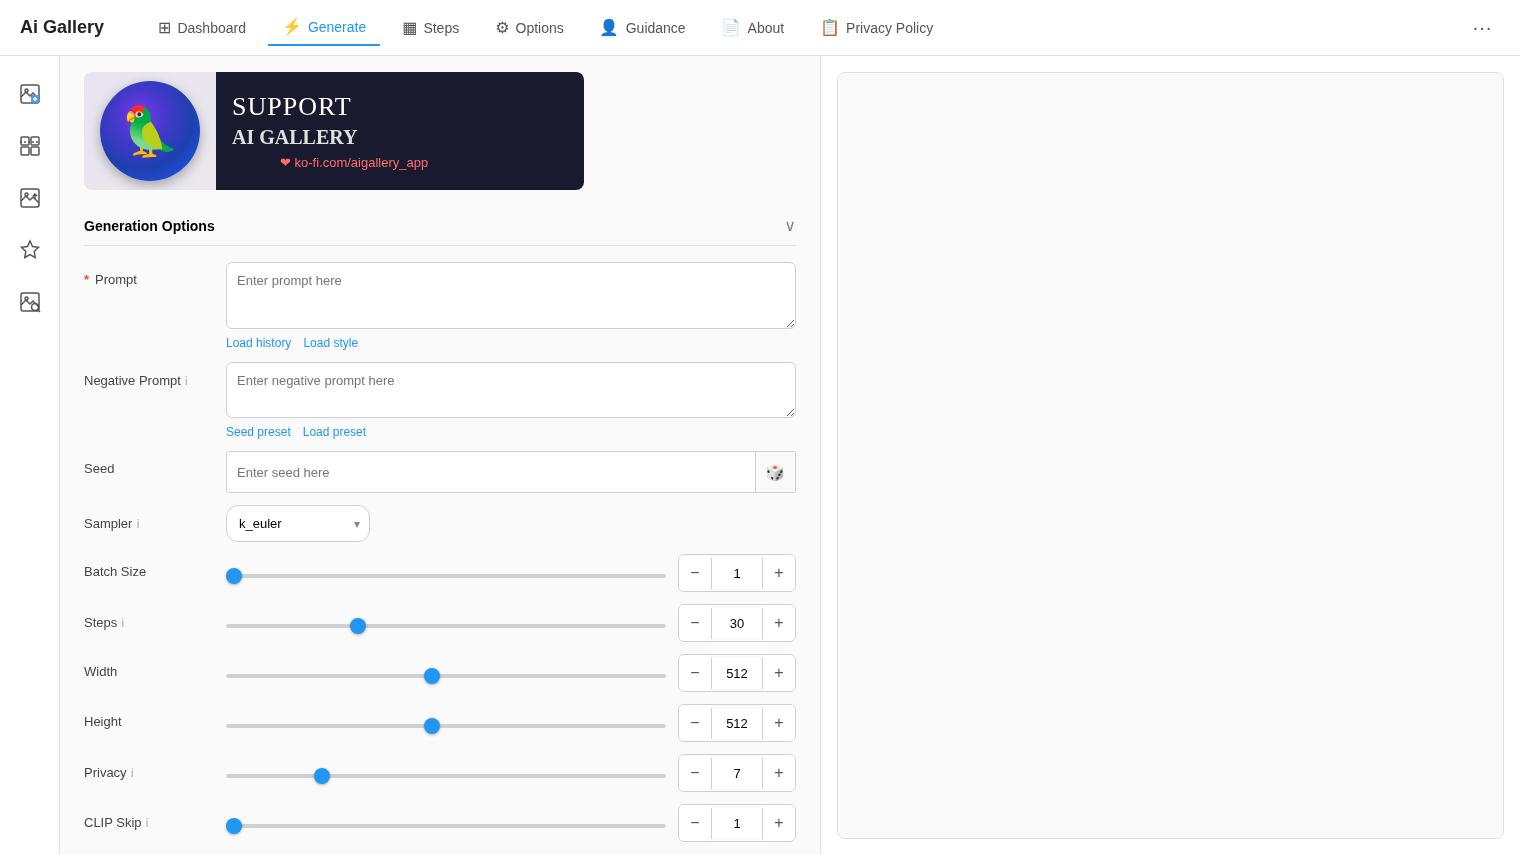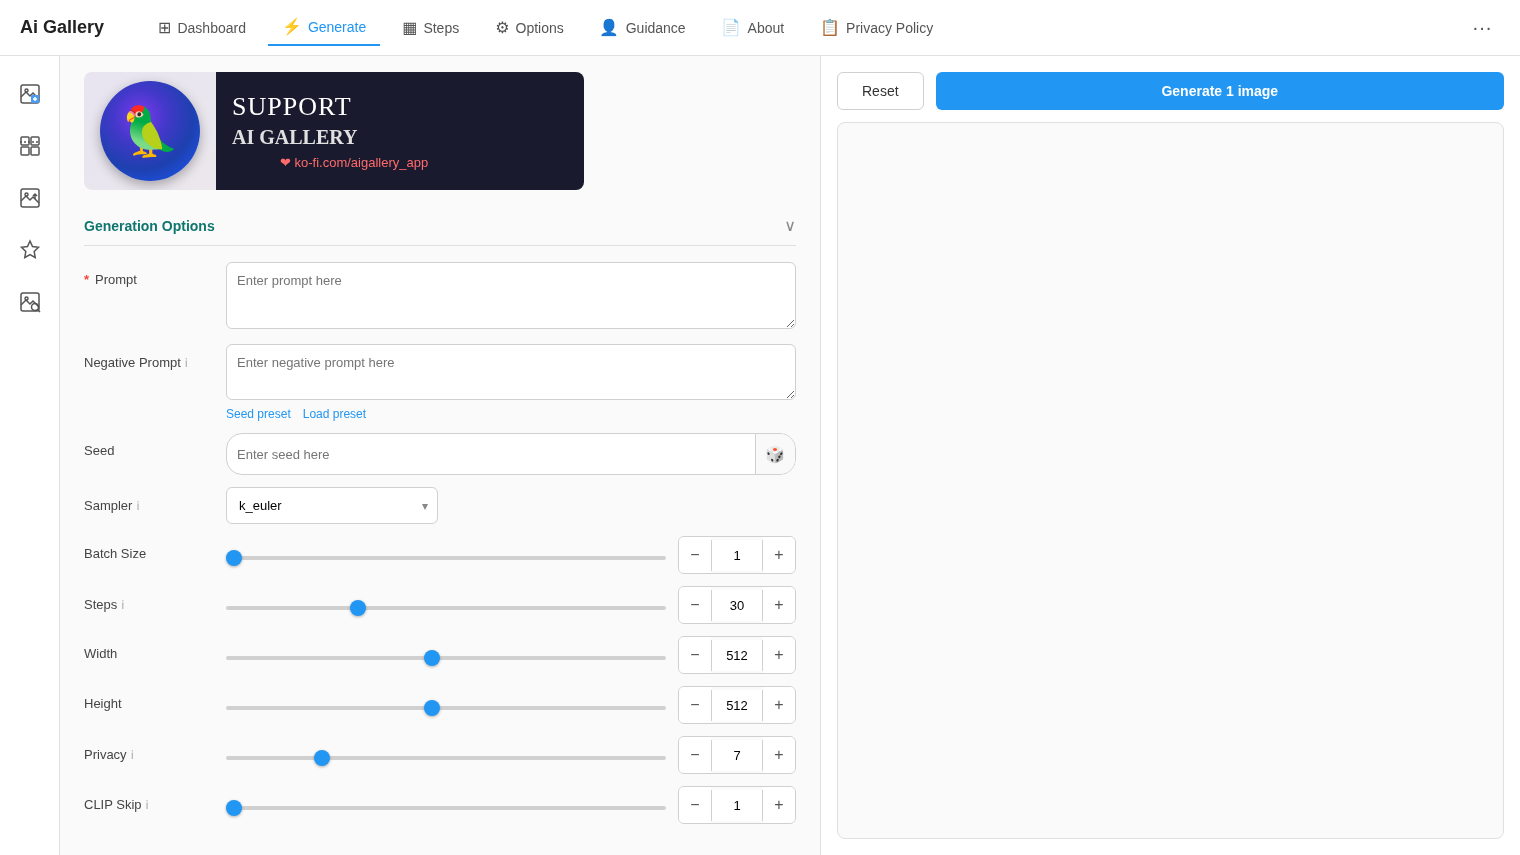--- a/index.html
+++ b/index.html
@@ -58,50 +58,50 @@
     .banner-title { color: #fff; font-size: 26px; font-weight: 400; letter-spacing: 1px; font-family: Georgia, serif; }
     .banner-subtitle { color: #e0e0e0; font-size: 20px; font-weight: 700; font-family: Georgia, serif; margin-top: 4px; }
     .banner-link { color: #ff6b6b; font-size: 13px; margin-top: 6px; margin-left: 48px; }
 
     
     .section-header {
       display: flex; align-items: center; justify-content: space-between;
       padding: 10px 0; border-bottom: 1px solid #e0e0e0; margin-bottom: 16px;
       cursor: pointer;
     }
-    .section-title { font-size: 14px; font-weight: 600; color: #0f766e; }
+    .section-title { font-size: 14px; font-weight: 600; color: #000000; }
     .chevron { font-size: 16px; color: #888; }
 
     
     .form-row { display: flex; align-items: flex-start; margin-bottom: 12px; gap: 12px; }
     .form-label { width: 130px; min-width: 130px; font-size: 13px; color: #444; padding-top: 10px; display: flex; align-items: center; gap: 4px; }
     .form-label .required { color: #f44336; font-weight: bold; margin-right: 2px; }
     .form-control-area { flex: 1; }
     .info-icon { color: #aaa; font-size: 12px; cursor: pointer; }
 
     textarea {
       width: 100%; border: 1px solid #d0d0d0; border-radius: 6px; padding: 10px;
       font-size: 13px; color: #888; resize: vertical; min-height: 56px;
       background: #fff; font-family: inherit;
     }
 
     .link-row { display: flex; gap: 12px; margin-top: 4px; }
     .text-link { color: #2196f3; font-size: 12px; cursor: pointer; text-decoration: none; background: none; border: none; padding: 0; }
 
     
-    .seed-input-wrap { display: flex; align-items: center; border: 1px solid #d0d0d0; border-radius: 16px; overflow: hidden; background: #fff; }
+    .seed-input-wrap { display: flex; align-items: center; border: 1px solid #d0d0d0; border-radius: 2px; overflow: hidden; background: #fff; }
     .seed-input { flex: 1; border: none; padding: 10px; font-size: 13px; color: #888; background: transparent; }
     .seed-dice-btn { width: 40px; height: 40px; display: flex; align-items: center; justify-content: center; border-left: 1px solid #d0d0d0; cursor: pointer; background: #f9f9f9; font-size: 16px; border: none; border-left: 1px solid #d0d0d0; }
 
     
     .select-wrap { position: relative; display: inline-block; }
     select {
-      appearance: none; border: 1px solid #d0d0d0; border-radius: 6px;
+      appearance: none; border: 1px solid #d0d0d0; border-radius: 12px;
       padding: 10px 36px 10px 12px; font-size: 13px; background: #fff;
-      cursor: pointer; width: 212px;
+      cursor: pointer; width: 144px;
     }
     .select-chevron { position: absolute; right: 10px; top: 50%; transform: translateY(-50%); pointer-events: none; color: #888; font-size: 12px; }
 
     
     .slider-row { display: flex; align-items: center; gap: 12px; }
     .slider-wrap { flex: 1; }
     input[type="range"] {
       -webkit-appearance: none; width: 100%; height: 4px; background: #d0d0d0;
       border-radius: 2px; outline: none; cursor: pointer;
     }
@@ -235,20 +235,24 @@
         <span class="chevron">∨</span>
       </div>
 
       <div class="form-row">
         <label class="form-label">
           <span class="required">*</span>
           <span>Prompt</span>
         </label>
         <div class="form-control-area">
           <textarea rows="3" placeholder="Enter prompt here" style=""></textarea>
+          <div class="link-row">
+            <button class="text-link">Load history</button>
+            <button class="text-link">Load style</button>
+          </div>
         </div>
       </div>
 
       <div class="form-row">
         <label class="form-label">
           <span>Negative Prompt</span>
           <span class="info-icon">ℹ</span>
         </label>
         <div class="form-control-area">
           <textarea rows="2" placeholder="Enter negative prompt here" style=""></textarea>
@@ -390,21 +394,17 @@
               <input class="stepper-val" type="text" value="1" style="">
               <button class="stepper-btn">+</button>
             </div>
           </div>
         </div>
       </div>
 
     </div>
 
     <div class="right-panel">
-      <div class="right-header">
-        <button class="btn-reset">Reset</button>
-        <button class="btn-generate">Generate 1 image</button>
-      </div>
       <div class="canvas-area"></div>
     </div>
 
   </div>
 </div>
 
 </body></html>

